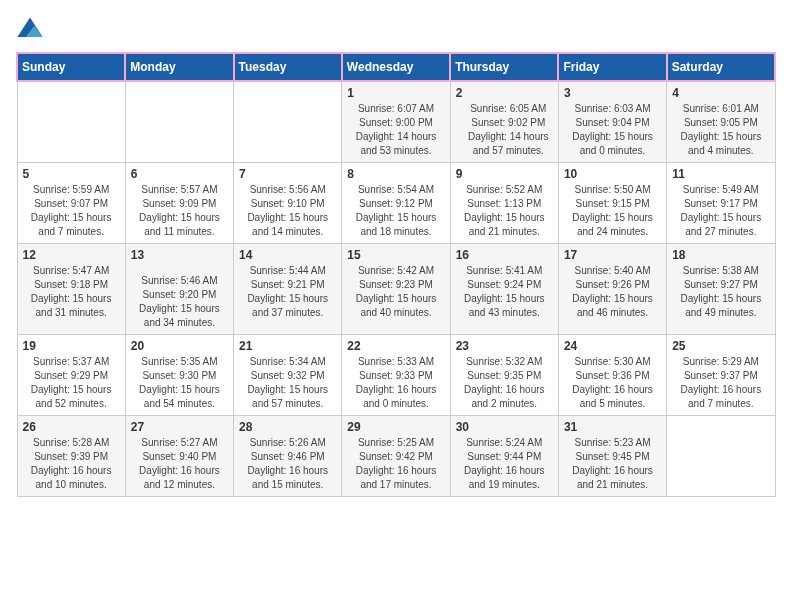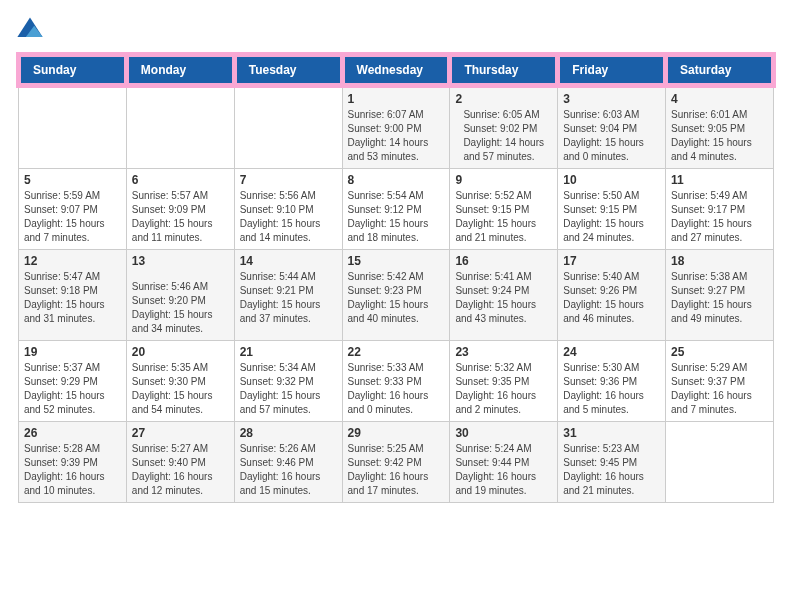--- a/index.html
+++ b/index.html
@@ -57,23 +57,23 @@
       border-collapse: collapse;
       table-layout: fixed;
     }
     thead tr {
       background-color: #1a5fa8;
     }
     thead th {
       color: #fff;
       font-size: 12px;
       font-weight: bold;
-      padding: 6px 12px;
+      padding: 6px 4px;
       text-align: left;
-      border: 5px solid #f9a8d4;
+      border: 2px solid #f9a8d4;
     }
     tbody tr {
       vertical-align: top;
     }
     tbody td {
       border: 1px solid #ccc;
       padding: 4px 5px;
       font-size: 10px;
       color: #333;
       background: #fff;
@@ -86,20 +86,21 @@
     .day-number {
       font-weight: bold;
       font-size: 12px;
       margin-bottom: 2px;
       display: block;
     }
     .day-info {
       font-size: 10px;
       line-height: 1.4;
       color: #444;
+      text-align: center;
     }
     .empty-cell {
       background: #fff !important;
     }
   </style>
 </head>
 <body>
 
 <div class="header-area">
   <div class="logo">
@@ -181,21 +182,21 @@
         </td>
         <td>
           <span class="day-number">8</span>
           <div class="day-info" style="white-space: pre-line;">Sunrise: 5:54 AM
 Sunset: 9:12 PM
 Daylight: 15 hours and 18 minutes.</div>
         </td>
         <td>
           <span class="day-number">9</span>
           <div class="day-info" style="white-space: pre-line;">Sunrise: 5:52 AM
-Sunset: 9:15 PM
+Sunset: 1:13 PM
 Daylight: 15 hours and 21 minutes.</div>
         </td>
         <td>
           <span class="day-number">10</span>
           <div class="day-info" style="white-space: pre-line;">Sunrise: 5:50 AM
 Sunset: 9:15 PM
 Daylight: 15 hours and 24 minutes.</div>
         </td>
         <td>
           <span class="day-number">11</span>

